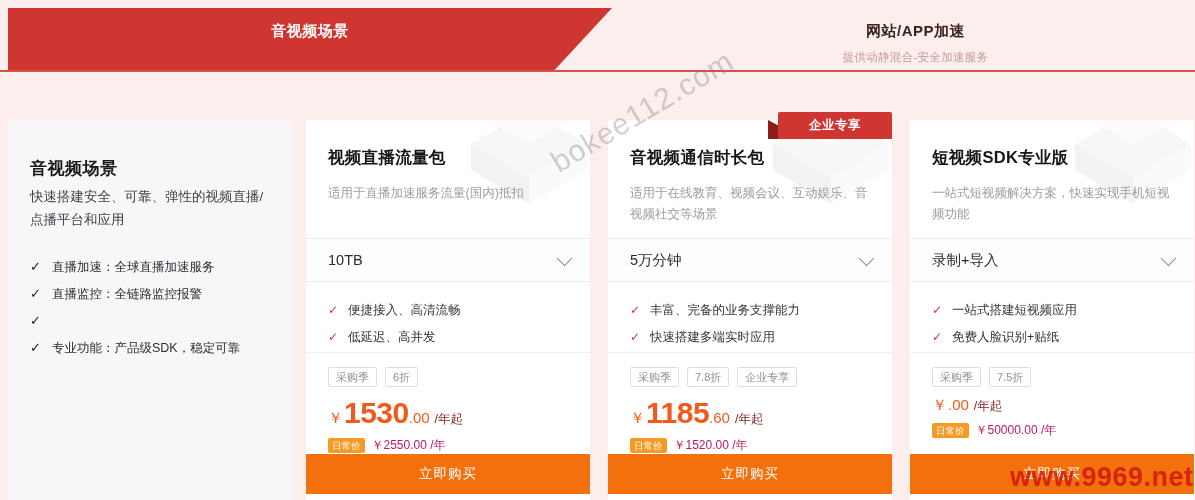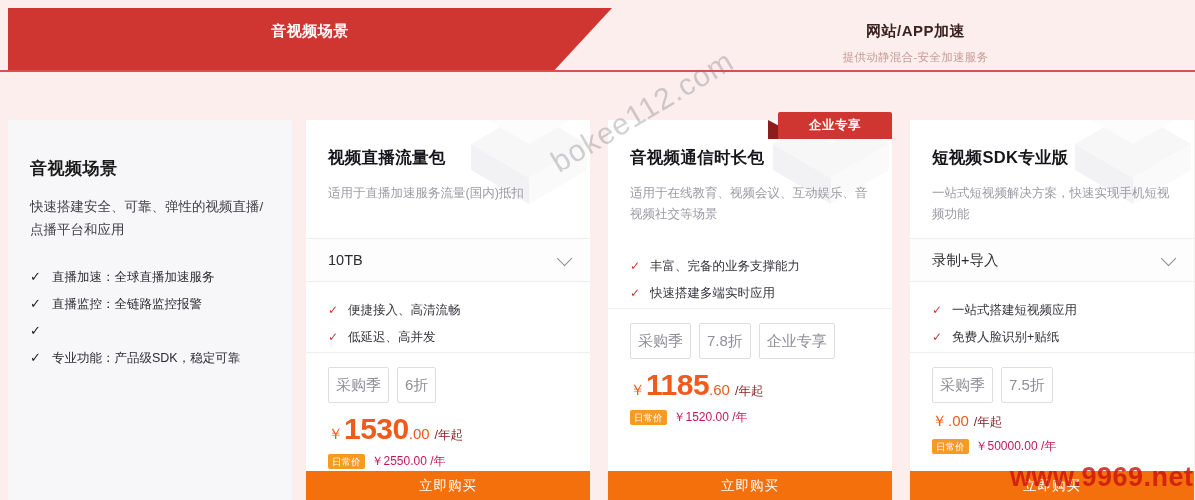--- a/index.html
+++ b/index.html
@@ -40,21 +40,21 @@
   .info-panel {
     position: absolute; left: 8px; top: 0;
     width: 284px; height: 380px;
     background: #f7f7f9;
   }
   .info-title {
     margin: 37px 0 0 22px;
     font-size: 17px; font-weight: bold; color: #1a1a1a; letter-spacing: .5px;
   }
   .info-desc {
-    margin: 15px 22px 0 22px;
+    margin: 5px 22px 0 22px;
     font-size: 13.5px; color: #3f3f44; line-height: 23px;
   }
   .info-list { margin: 28px 0 0 22px; }
   .info-li {
     display: flex; align-items: flex-start;
     margin-bottom: 11px; font-size: 12.5px; color: #2b2b30;
   }
   .info-li .tick { width: 22px; color: #1a1a1a; font-size: 13px; line-height: 16px; }
   .info-li .txt  { line-height: 16px; }
 
@@ -122,38 +122,38 @@
     font-size: 12.5px; color: #33333a; margin-bottom: 11px;
   }
   .feat .tick { width: 20px; color: #cf3632; font-size: 12px; line-height: 16px; }
   .feat .txt { line-height: 16px; }
 
   
   .price-block { border-top: 1px solid #eeeef1; padding: 14px 0 0 22px; height: 100px; }
   .tags { display: flex; gap: 8px; margin-bottom: 9px; }
   .tag {
     border: 1px solid #dededf; border-radius: 2px;
-    padding: 10px 7px; font-size: 15px; color: #8f8f97; line-height: 14px;
+    padding: 2px 7px; font-size: 11px; color: #8f8f97; line-height: 14px;
   }
   .price-line { display: flex; align-items: baseline; color: #f05a1b; }
   .cny  { font-size: 15px; margin-right: 1px; }
   .main-num { font-size: 30px; font-weight: bold; letter-spacing: -.5px; }
   .dec  { font-size: 15px; }
   .unit { font-size: 12.5px; margin-left: 5px; color: #7f1d1d; }
   .orig-line { display: flex; align-items: center; margin-top: 7px; }
   .orig-badge {
     background: #f59a23; color: #fff; font-size: 9.5px;
     padding: 2px 4px; border-radius: 2px; line-height: 11px; margin-right: 7px;
     white-space: nowrap;
   }
   .orig-price { font-size: 12px; color: #be185d; }
 
   
   .buy {
-    position: absolute; left: 0; bottom: 0; width: 284px; height: 29px;
+    position: absolute; left: 0; bottom: 6px; width: 284px; height: 40px;
     background: #f4700c; color: #fff; border: none; cursor: pointer;
     font-size: 13.5px; letter-spacing: 1px;
     font-family: "Liberation Sans", "DejaVu Sans", sans-serif;
   }
 
   
   .wm-center {
     position: absolute; left: 545px; top: 150px;
     font-size: 30px; color: rgba(120,115,118,.33);
     transform: rotate(-31deg); transform-origin: left top;
@@ -256,20 +256,24 @@
     <div class="card-head">
       <svg class="cube" viewBox="0 0 150 150">
         <polygon points="75,18 133,52 75,86 17,52" fill="#f2f2f4"></polygon>
         <polygon points="17,52 75,86 75,112 17,78" fill="#e9e9ec"></polygon>
         <polygon points="133,52 75,86 75,112 133,78" fill="#f6f6f8"></polygon>
         <polygon points="75,0 120,26 75,52 30,26" fill="#fafafb"></polygon>
       </svg>
       <div class="card-title">音视频通信时长包</div>
       <div class="card-desc">适用于在线教育、视频会议、互动娱乐、音视频社交等场景</div>
     </div>
+    <div class="select">
+      <span class="select-value">5万分钟</span>
+      <span class="chev"></span>
+    </div>
     <div class="feats">
       <div class="feat">
         <span class="tick">✓</span>
         <span class="txt">丰富、完备的业务支撑能力</span>
       </div>
       <div class="feat">
         <span class="tick">✓</span>
         <span class="txt">快速搭建多端实时应用</span>
       </div>
     </div>

